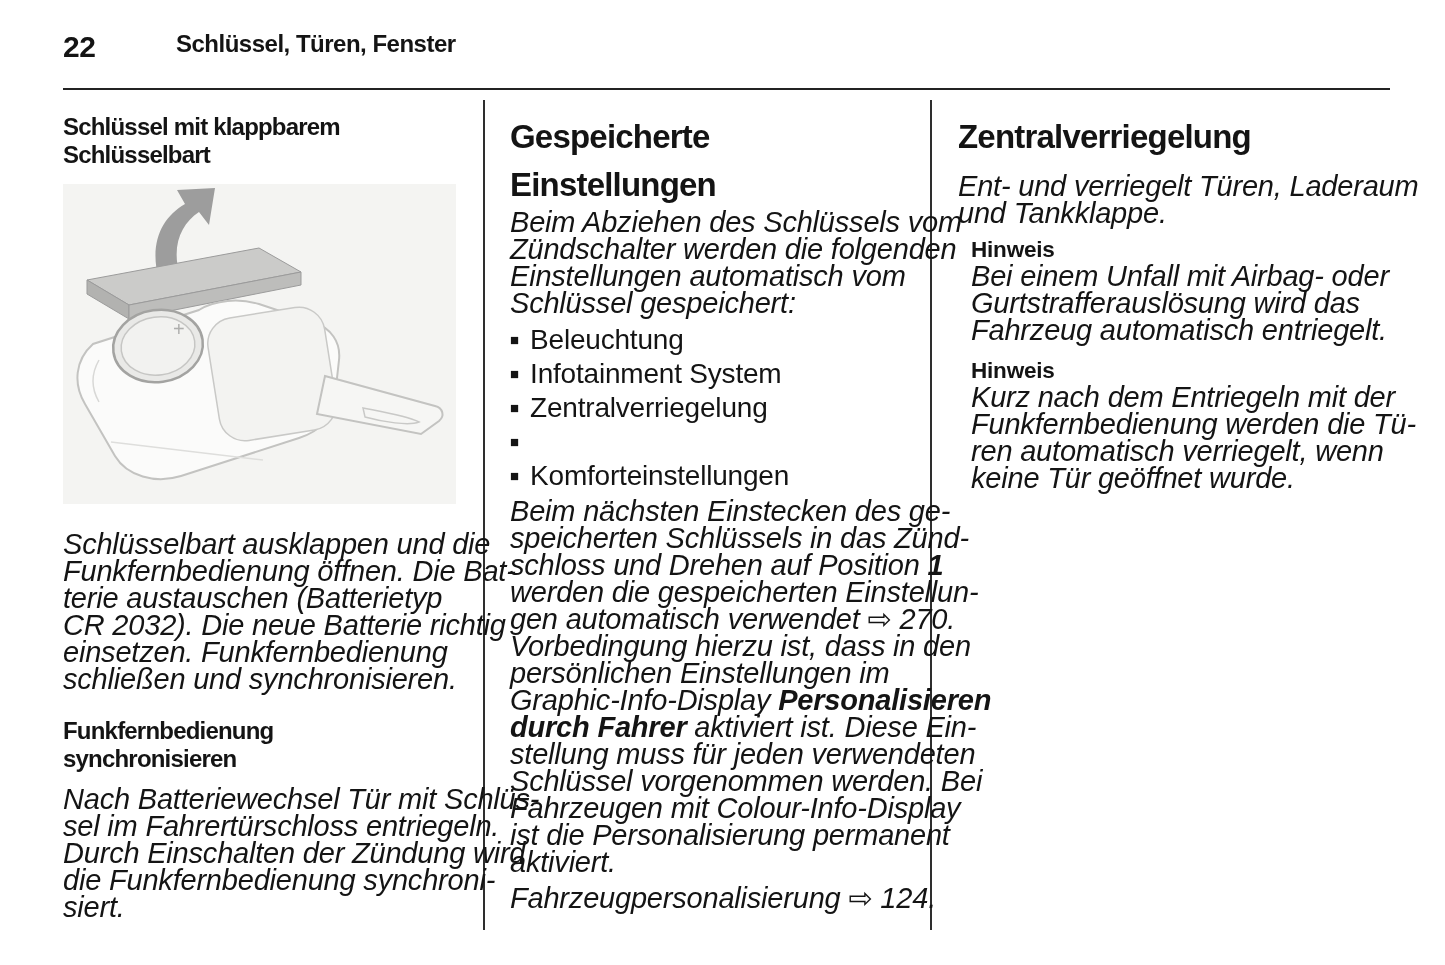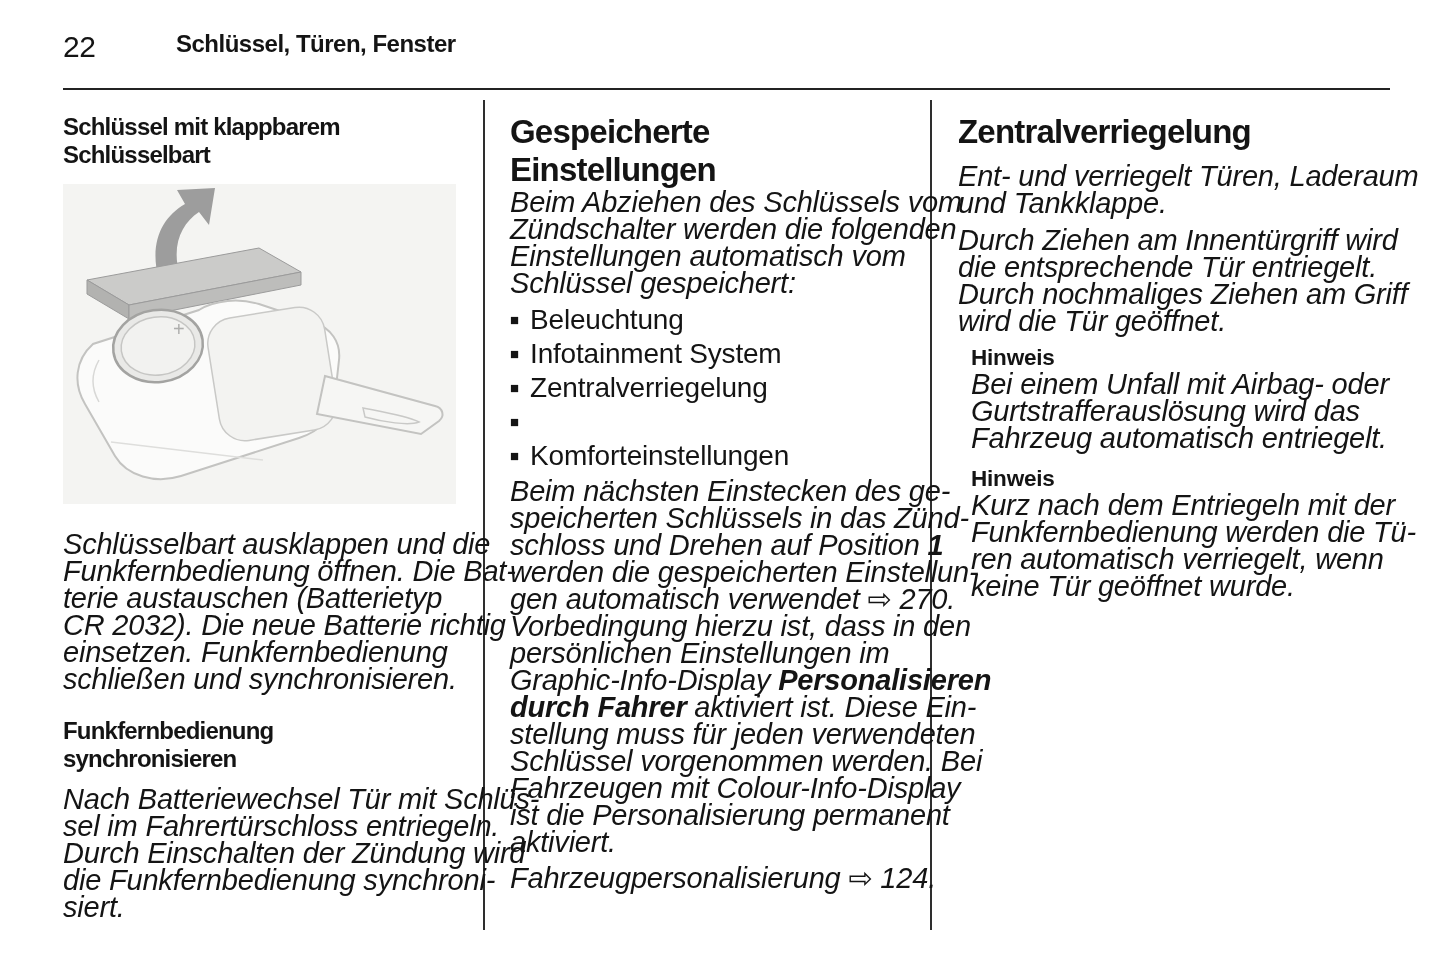--- a/index.html
+++ b/index.html
@@ -5,42 +5,42 @@
   html,body{margin:0;padding:0;background:#ffffff;}
   body{
     position:relative;
     width:1445px;height:965px;
     font-family:"Liberation Sans","DejaVu Sans",sans-serif;
     color:#141414;
     overflow:hidden;
   }
   .abs{position:absolute;}
   
-  .page-num{left:63px;top:30px;font-size:30px;font-weight:normal;letter-spacing:-0.5px;}
+  .page-num{left:63px;top:30px;font-size:30px;font-weight:bold;letter-spacing:-0.5px;}
   .page-title{left:176px;top:30px;font-size:24px;font-weight:bold;letter-spacing:-0.5px;}
   .top-rule{left:63px;top:88px;width:1327px;height:2px;background:#232323;}
   .vdivider{top:100px;width:2px;height:830px;background:#2e2e2e;}
   .vdivider.d1{left:483px;}
   .vdivider.d2{left:930px;}
   
   .col{position:absolute;top:103px;}
   .col1{left:63px;width:402px;}
   .col2{left:510px;width:408px;}
   .col3{left:958px;width:420px;}
   
   .body-text{
     font-size:29px;line-height:27px;letter-spacing:-0.2px;
     white-space:pre;margin:0;font-style:italic;
   }
   .h-small{
     font-size:24px;line-height:28px;font-weight:bold;letter-spacing:-0.8px;
     white-space:pre;margin:0;
   }
   .h-large{
-    font-size:33px;line-height:38px;font-weight:bold;letter-spacing:-0.8px;
+    font-size:33px;line-height:48px;font-weight:bold;letter-spacing:-0.8px;
     white-space:pre;margin:0;
   }
   b{font-weight:bold;}
   .ref-arrow{font-family:"DejaVu Sans",sans-serif;}
   
   .col1 .h1a{margin-top:10px;}
   .figure{margin-top:15px;width:393px;height:320px;background:#f4f4f2;}
   .col1 .p1{margin-top:27px;}
   .col1 .h1b{margin-top:24px;}
   .col1 .p2{margin-top:13px;}
@@ -171,24 +171,20 @@
 aktiviert.</span></p>
 
   <p class="body-text pers"><span>Fahrzeugpersonalisierung </span><span class="ref-arrow">⇨</span><span> 124.</span></p>
 </div>
 
 <div class="col col3">
   <h2 class="h-large h3a">Zentralverriegelung</h2>
 
   <p class="body-text p1">Ent- und verriegelt Türen, Laderaum
 und Tankklappe.</p>
-  <p class="body-text p2">Durch Ziehen am Innentürgriff wird
-die entsprechende Tür entriegelt.
-Durch nochmaliges Ziehen am Griff
-wird die Tür geöffnet.</p>
 
   <div class="note">
     <p class="note-label">Hinweis</p>
     <p class="body-text">Bei einem Unfall mit Airbag- oder
 Gurtstrafferauslösung wird das
 Fahrzeug automatisch entriegelt.</p>
   </div>
 
   <div class="note">
     <p class="note-label">Hinweis</p>

